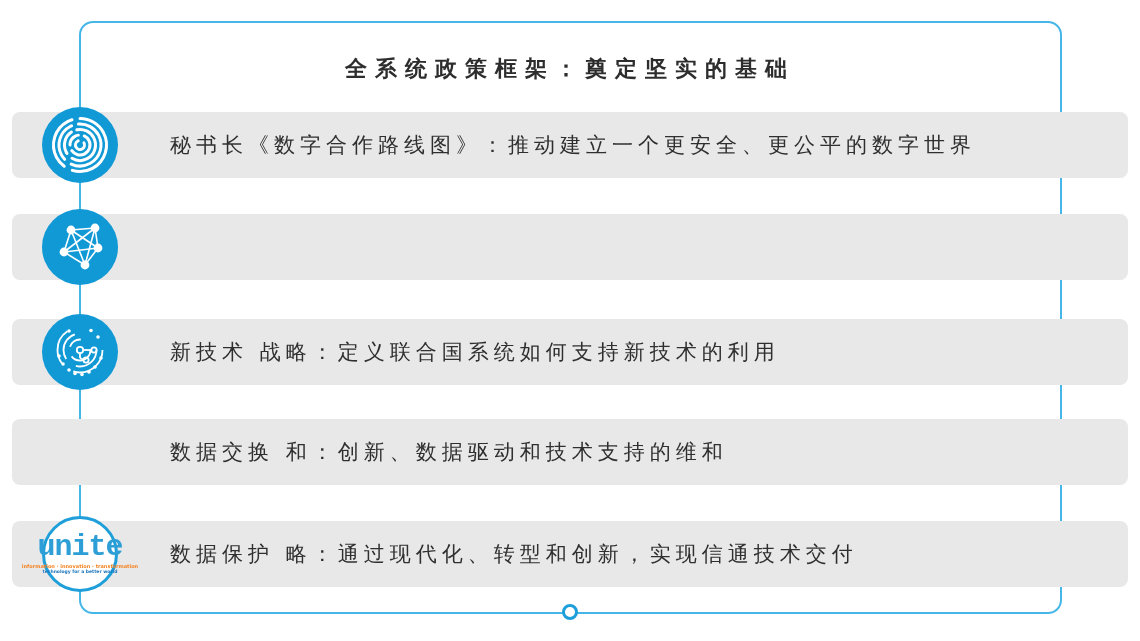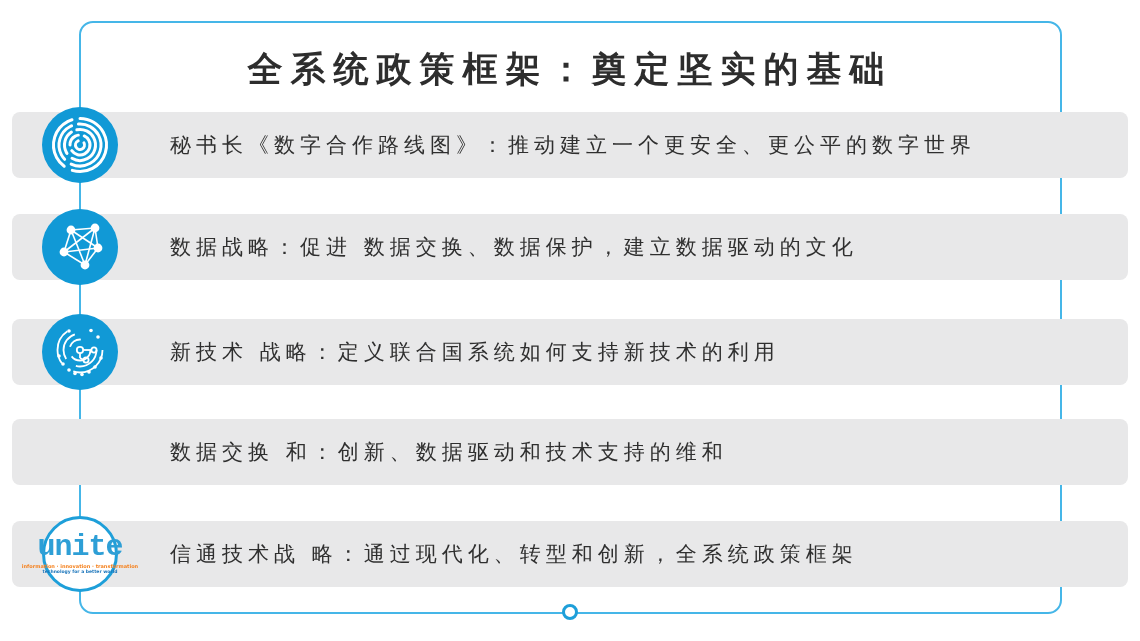--- a/index.html
+++ b/index.html
@@ -7,21 +7,21 @@
     width:1140px;height:641px;position:relative;background:#ffffff;
     font-family:"DejaVu Sans","Liberation Sans",sans-serif;overflow:hidden;
   }
   
   .frame{
     position:absolute;left:79px;top:21px;width:979px;height:589px;
     border:2.5px solid #45b6e8;border-radius:14px;z-index:1;
   }
   .title{
     position:absolute;left:0;top:46px;width:1140px;text-align:center;
-    font-size:35px;font-weight:600;letter-spacing:8px;color:#2d2d2d;z-index:2;
+    font-size:22px;font-weight:600;letter-spacing:8px;color:#2d2d2d;z-index:2;
     line-height:46px;white-space:nowrap;
   }
   .row{position:absolute;left:0;width:1140px;height:48px;z-index:3;}
   .row-bar{
     position:absolute;left:12px;right:12px;top:0;height:66px;
     background:#e8e8e9;border-radius:8px;
   }
   .row-text{
     position:absolute;left:170px;top:0;height:66px;line-height:66px;
     font-size:21px;letter-spacing:5px;color:#2f2f2f;font-weight:500;white-space:nowrap;
@@ -104,21 +104,20 @@
       </g>
       <g fill="#ffffff">
         <circle cx="29" cy="21" r="4.4"></circle>
           <circle cx="53" cy="19" r="4.4"></circle>
         <circle cx="22" cy="43" r="4.4"></circle>
           <circle cx="43" cy="56" r="4.4"></circle>
         <circle cx="56" cy="39" r="4.4"></circle>
       </g>
     </svg>
   </div>
-  <div class="row-text">数据战略：促进 数据交换、数据保护，建立数据驱动的文化</div>
 </div>
 
 <div class="row" style="top:319px;">
   <div class="circle solid" style="z-index:4;">
     <svg class="icon-svg" width="76" height="76" viewBox="0 0 76 76">
       <g stroke="#ffffff" stroke-width="1.8" fill="none">
         <circle cx="38" cy="36" r="3.2"></circle>
         <line x1="41.2" y1="36" x2="49.4" y2="36"></line>
         <circle cx="52" cy="36" r="2.6"></circle>
         <circle cx="44" cy="46" r="2.6"></circle>
@@ -154,16 +153,16 @@
 
 <div class="row" style="top:521px;">
   <div class="row-bar"></div>
   <div class="circle ring">
     <div class="unite">
       <div class="unite-word">unite</div>
       <div class="unite-tag1">information · innovation · transformation</div>
       <div class="unite-tag2">technology for a better world</div>
     </div>
   </div>
-  <div class="row-text">信通技术战 略：通过现代化、转型和创新，全系统政策框架</div>
+  <div class="row-text">数据保护 略：通过现代化、转型和创新，实现信通技术交付</div>
 </div>
 
 <div class="bottom-dot"></div>
 
 </body></html>

